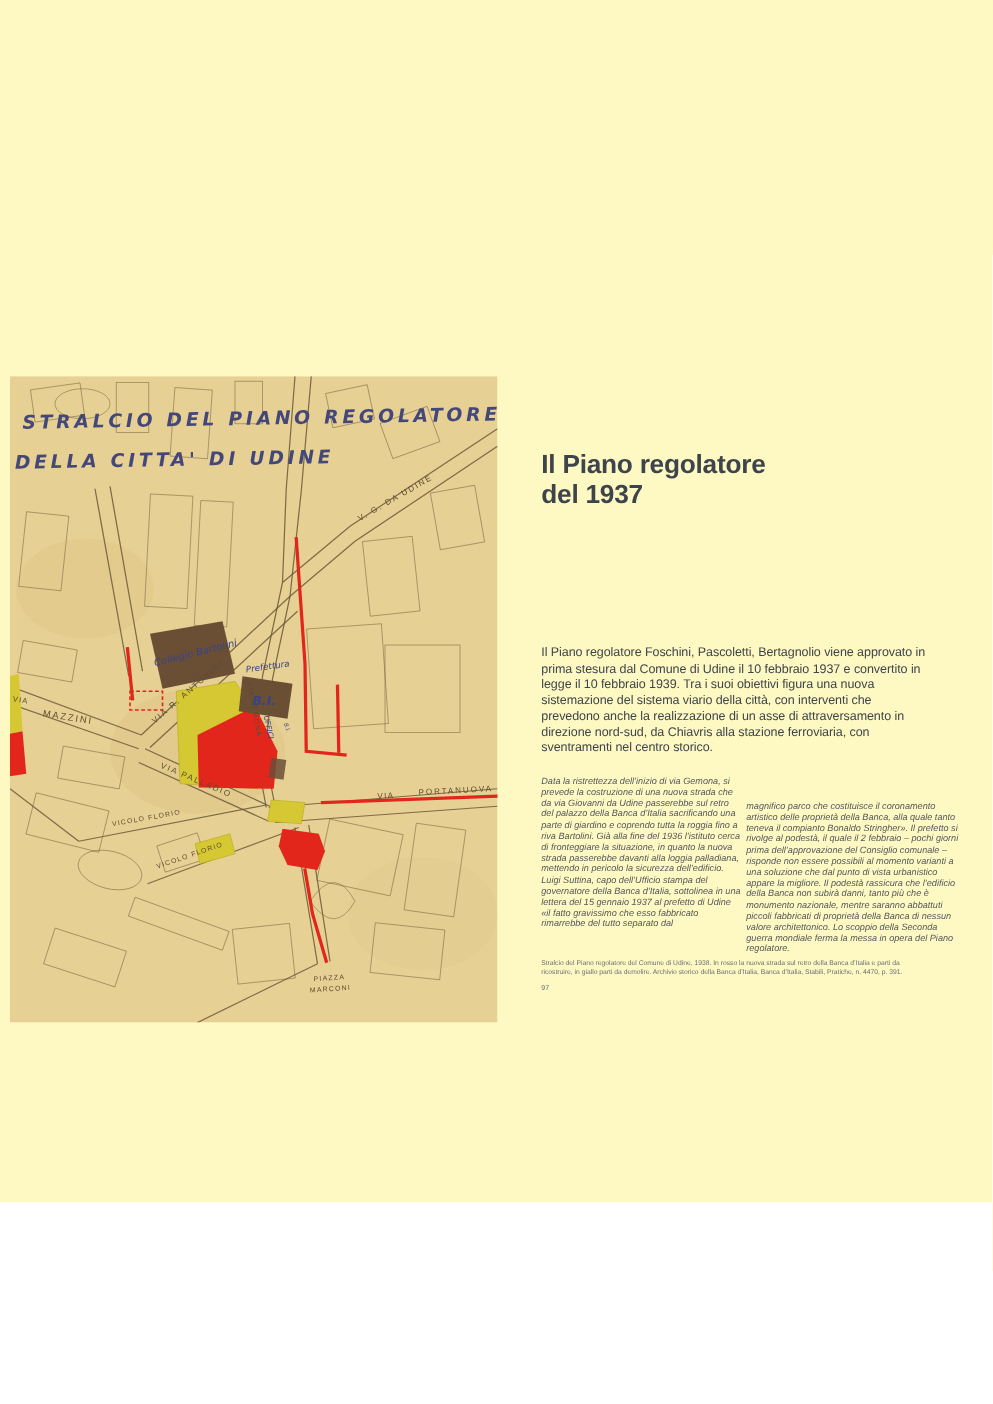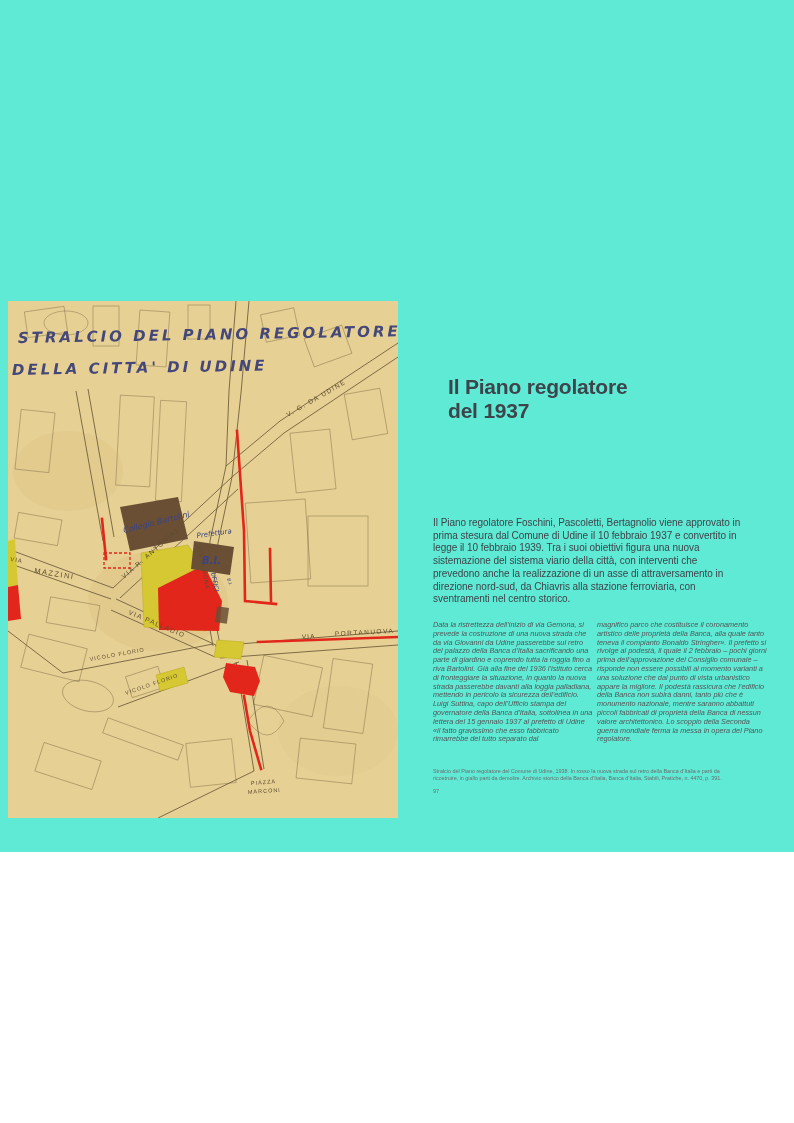--- a/index.html
+++ b/index.html
@@ -1,49 +1,49 @@
 <!DOCTYPE html>
 <html><head>
 <meta charset="utf-8">
 <style>
   html,body{margin:0;padding:0;background:#fff;}
   .page{
-    position:relative;width:794px;height:852px;background:#5eead4;
+    position:relative;width:794px;height:962px;background:#fef9c3;
     font-family:"Liberation Sans",sans-serif;overflow:hidden;
   }
   
   .map-figure{position:absolute;left:8px;top:301px;width:390px;height:517px;}
   .map-figure svg{display:block;width:100%;height:100%;}
   .street-label{fill:#5d4c30;font-family:"Liberation Sans",sans-serif;letter-spacing:1.5px;}
   .street-label-sm{fill:#5d4c30;font-family:"Liberation Sans",sans-serif;letter-spacing:1px;}
   .hand{font-family:"DejaVu Sans",sans-serif;font-style:italic;fill:#3a4484;}
   .map-title{font-family:"DejaVu Sans",sans-serif;font-style:italic;font-weight:bold;
     fill:#44477a;letter-spacing:3px;}
   .bldg{fill:none;stroke:#6b5939;stroke-width:.7;opacity:.55;}
   .road{fill:none;stroke:#6b5939;stroke-width:1;opacity:.85;}
   .redline{fill:none;stroke:#e2261b;stroke-width:2.6;stroke-linecap:square;}
   
   .article{position:absolute;left:433px;top:0;width:340px;height:1123px;}
   .article-title{
     position:absolute;left:0;top:360px;width:330px;
     font-size:21px;line-height:24px;font-weight:bold;color:#3e444b;
-    letter-spacing:-.2px;margin:15px;
+    letter-spacing:-.2px;margin:0;
   }
   .intro{
     position:absolute;left:0;top:517px;width:312px;
     font-size:10px;line-height:12.7px;font-weight:normal;color:#3e444b;
     letter-spacing:-.05px;
   }
   .bodycols{position:absolute;left:0;top:621px;width:340px;}
   .col{
     position:absolute;top:0;
     font-size:7.3px;line-height:8.8px;color:#53575a;letter-spacing:0;font-style:italic;
   }
   .col-left{left:0;width:160px;}
-  .col-right{left:164px;width:172px;}
+  .col-right{left:164px;width:172px;margin-top:20px;}
   .caption{
     position:absolute;left:0;top:768px;width:300px;
     font-size:5.4px;line-height:6.6px;color:#6b6f72;
   }
   .pagenum{
     position:absolute;left:0;top:788px;
     font-size:5.6px;color:#6b6f72;
   }
 </style>
 </head>

